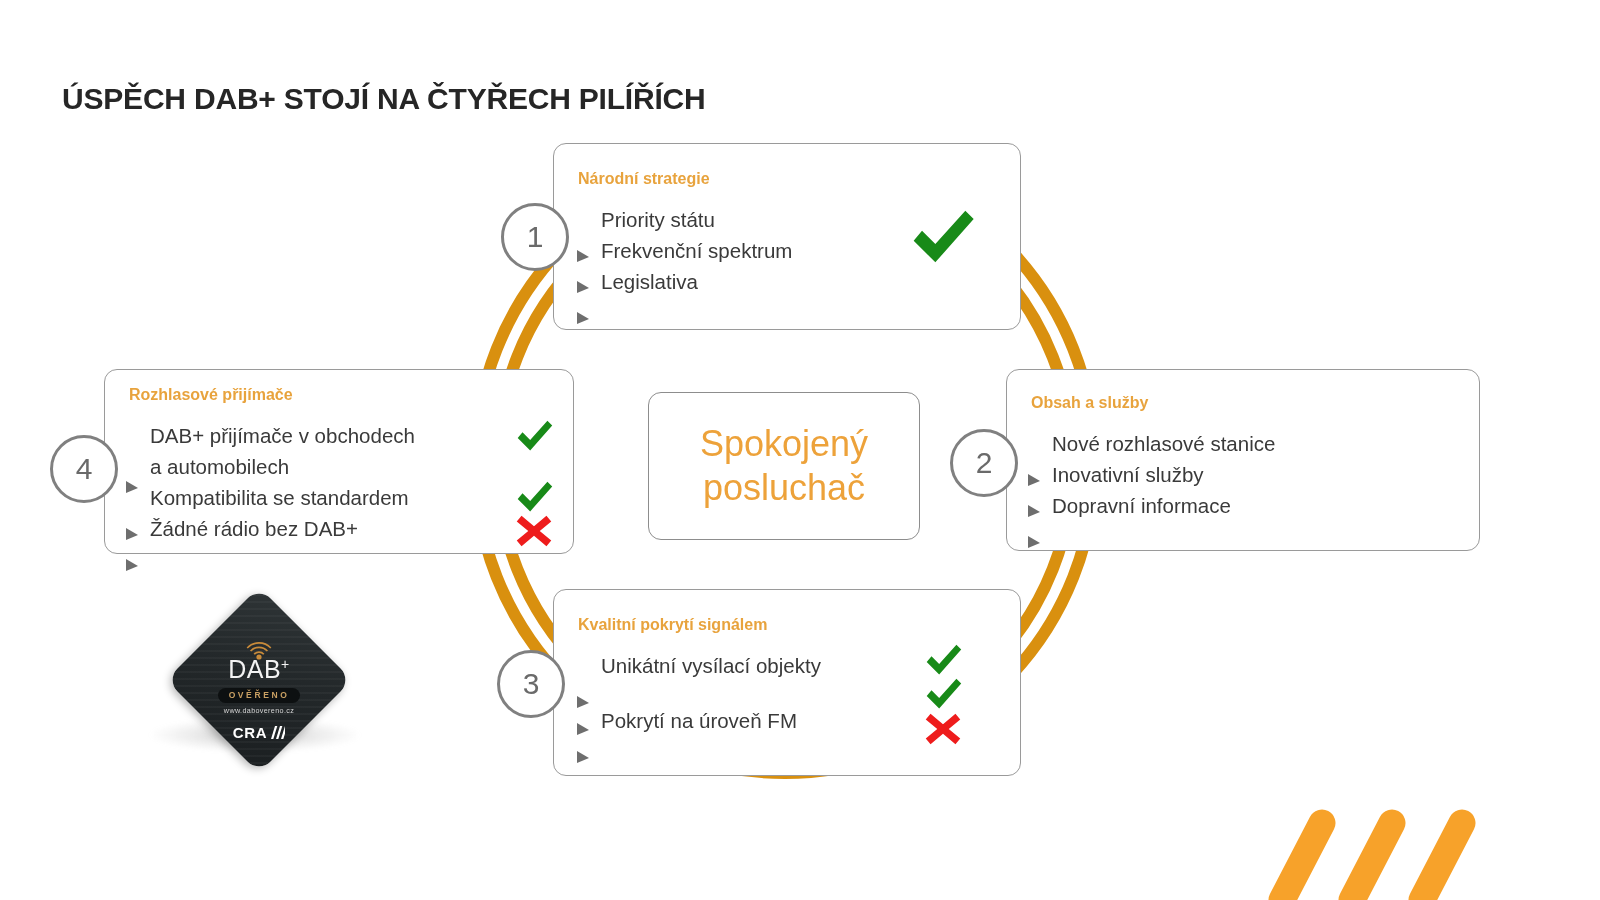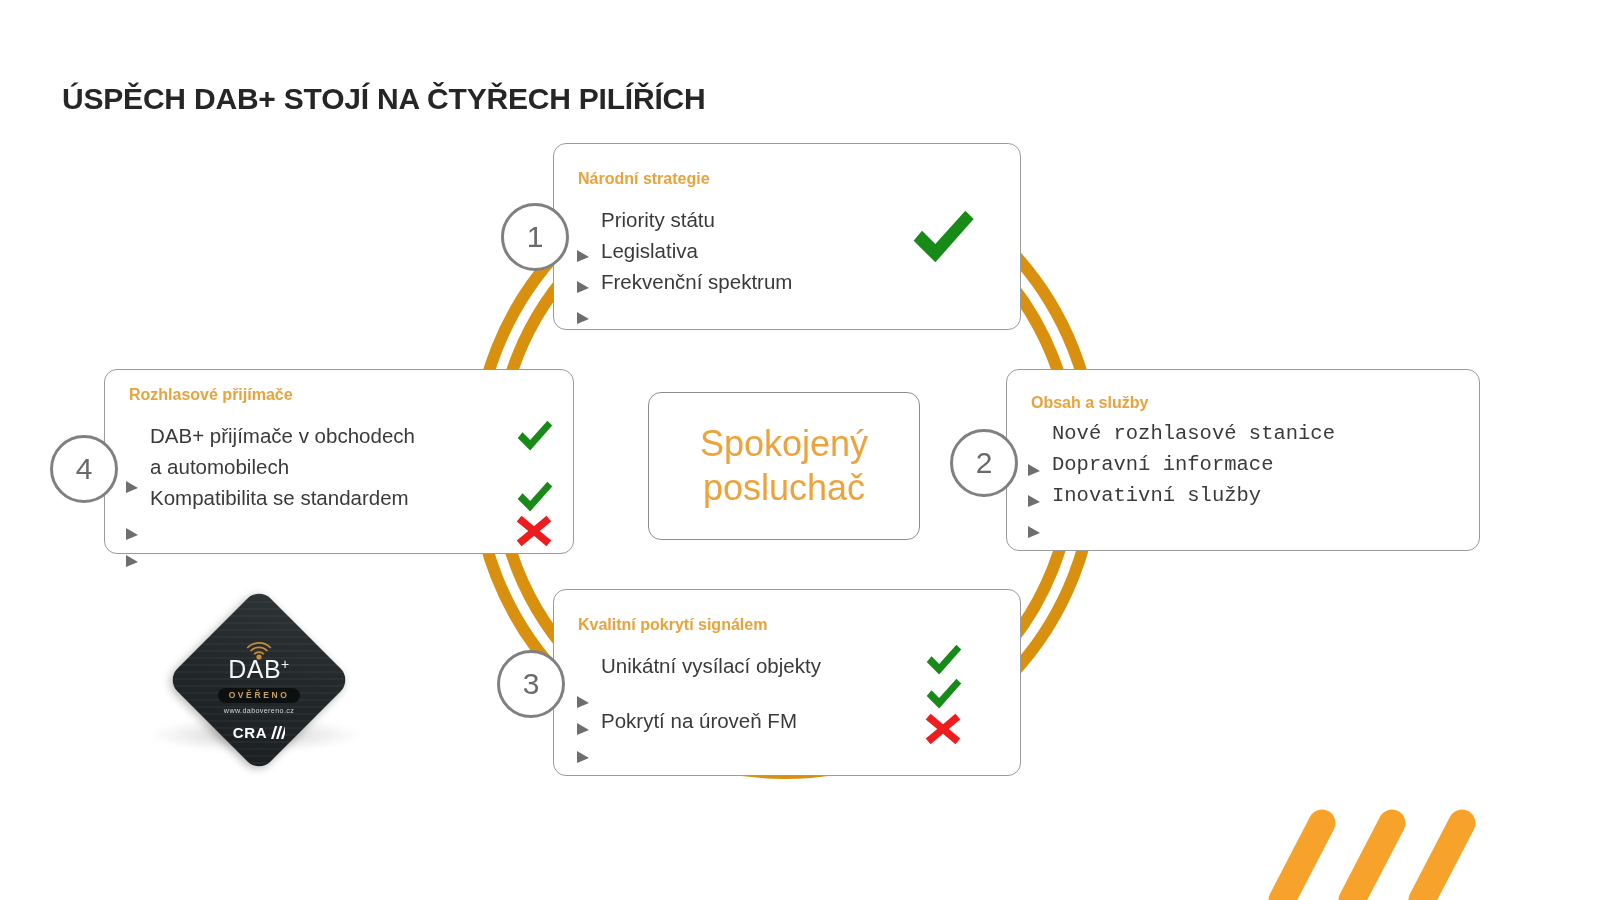--- a/index.html
+++ b/index.html
@@ -248,68 +248,68 @@
             </svg>
         </span>
         <span>Priority státu</span>
       </li>
       <li>
         <span class="bullet-mark">
           <svg viewBox="0 0 14 14">
               <path d="M1 1 L13 8 L1 13 Z" fill="#6e6e6e"></path>
             </svg>
         </span>
+        <span>Frekvenční spektrum</span>
+      </li>
+      <li>
+        <span class="bullet-mark">
+          <svg viewBox="0 0 14 14">
+              <path d="M1 1 L13 8 L1 13 Z" fill="#6e6e6e"></path>
+            </svg>
+        </span>
         <span>Legislativa</span>
-      </li>
-      <li>
-        <span class="bullet-mark">
-          <svg viewBox="0 0 14 14">
-              <path d="M1 1 L13 8 L1 13 Z" fill="#6e6e6e"></path>
-            </svg>
-        </span>
-        <span>Frekvenční spektrum</span>
       </li>
     </ul>
 
     <div class="mark" style="left:348px; top:55px; width:80px; height:80px;">
       <svg viewBox="0 0 48 48">
           <path d="M7 25 L12 19 L20 27 L38 7 L43 12 L20 38 Z" fill="#188A18"></path>
         </svg>
     </div>
   </div>
   <div class="num-circle" style="left:501px; top:203px;">
     <span>1</span>
   </div>
 
   <div class="panel" style="left:1006px; top:369px; width:474px; height:182px;">
     <div class="panel-head" style="left:24px; top:24px;">Obsah a služby</div>
-    <ul class="bullets" style="left:20px; top:48px; width:420px;font-family:Liberation Mono, monospace;">
+    <ul class="bullets" style="left:20px; top:58px; width:420px;">
       <li>
         <span class="bullet-mark">
           <svg viewBox="0 0 14 14">
               <path d="M1 1 L13 8 L1 13 Z" fill="#6e6e6e"></path>
             </svg>
         </span>
         <span>Nové rozhlasové stanice</span>
       </li>
       <li>
         <span class="bullet-mark">
           <svg viewBox="0 0 14 14">
               <path d="M1 1 L13 8 L1 13 Z" fill="#6e6e6e"></path>
             </svg>
         </span>
+        <span>Inovativní služby</span>
+      </li>
+      <li>
+        <span class="bullet-mark">
+          <svg viewBox="0 0 14 14">
+              <path d="M1 1 L13 8 L1 13 Z" fill="#6e6e6e"></path>
+            </svg>
+        </span>
         <span>Dopravní informace</span>
-      </li>
-      <li>
-        <span class="bullet-mark">
-          <svg viewBox="0 0 14 14">
-              <path d="M1 1 L13 8 L1 13 Z" fill="#6e6e6e"></path>
-            </svg>
-        </span>
-        <span>Inovativní služby</span>
       </li>
     </ul>
   </div>
   <div class="num-circle" style="left:950px; top:429px;">
     <span>2</span>
   </div>
 
   <div class="panel" style="left:553px; top:589px; width:468px; height:187px;">
     <div class="panel-head" style="left:24px; top:26px;">Kvalitní pokrytí signálem</div>
     <ul class="bullets" style="left:22px; top:60px; width:330px;">
@@ -376,20 +376,21 @@
             </svg>
         </span>
         <span>Kompatibilita se standardem</span>
       </li>
       <li>
         <span class="bullet-mark">
           <svg viewBox="0 0 14 14">
               <path d="M1 1 L13 8 L1 13 Z" fill="#6e6e6e"></path>
             </svg>
         </span>
+        <span>Žádné rádio bez DAB+</span>
       </li>
     </ul>
     <div class="mark" style="left:406px; top:44px;">
       <svg viewBox="0 0 48 48">
           <path d="M7 25 L12 19 L20 27 L38 7 L43 12 L20 38 Z" fill="#188A18"></path>
         </svg>
     </div>
     <div class="mark" style="left:406px; top:105px;">
       <svg viewBox="0 0 48 48">
           <path d="M7 25 L12 19 L20 27 L38 7 L43 12 L20 38 Z" fill="#188A18"></path>

